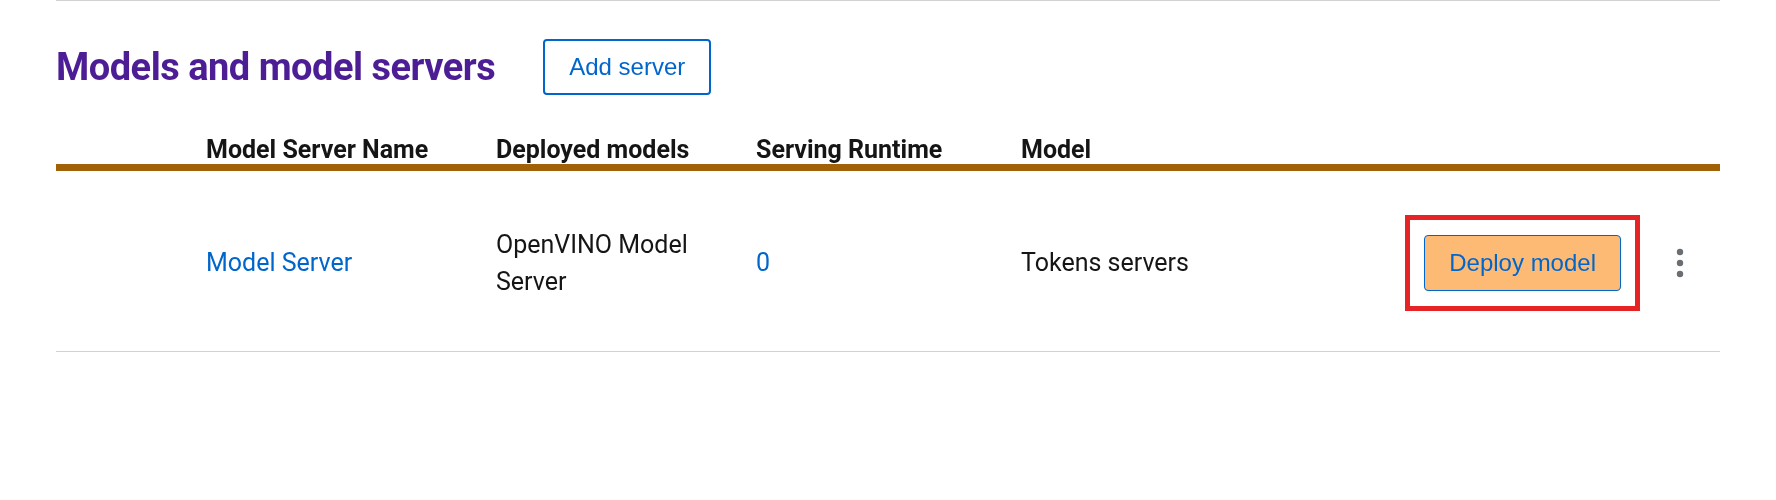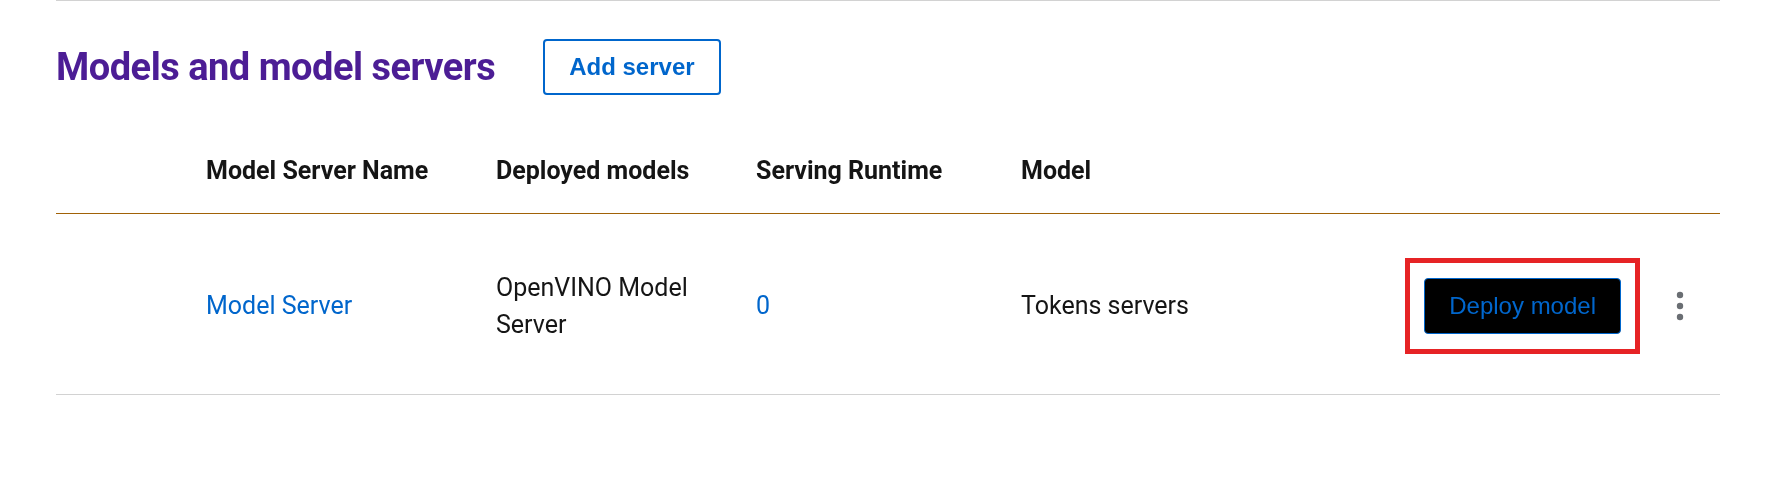--- a/index.html
+++ b/index.html
@@ -35,40 +35,38 @@
       color: #4c1d95;
       letter-spacing: -0.5px;
     }
     .btn {
       display: inline-flex;
       align-items: center;
       justify-content: center;
       border-radius: 4px;
       cursor: pointer;
       font-size: 24px;
-      font-weight: 700;
+      font-weight: 400;
       padding: 0 24px;
       height: 56px;
       background: #ffffff;
       border: 2px solid #0066cc;
       color: #0066cc;
       white-space: nowrap;
     }
     .table-wrap {
       width: 100%;
     }
     .thead-row, .tbody-row {
       display: grid;
       grid-template-columns: 150px 290px 260px 265px 190px 1fr 80px;
       align-items: center;
     }
     .thead-row {
-      border-bottom: 1px solid #a16207;
-      padding-bottom: 28px;
-      margin-top: 21px;
+      border-bottom: 7px solid #a16207;
     }
     .th {
       font-size: 25px;
       font-weight: 700;
       color: #151515;
     }
     .tbody-row {
       padding: 44px 0 40px 0;
       border-bottom: 1px solid #d2d2d2;
       align-items: center;
@@ -89,21 +87,21 @@
       align-items: center;
     }
     .highlight-box {
       border: 5px solid #e62325;
       padding: 15px 14px;
       display: inline-flex;
     }
     .btn-deploy {
       border: 1.5px solid #0066cc;
       color: #0066cc;
-      background: #000000;
+      background: #fdba74;
       font-size: 24px;
       padding: 0 24px;
       height: 56px;
       border-radius: 4px;
       display: inline-flex;
       align-items: center;
       justify-content: center;
       cursor: pointer;
       white-space: nowrap;
     }

